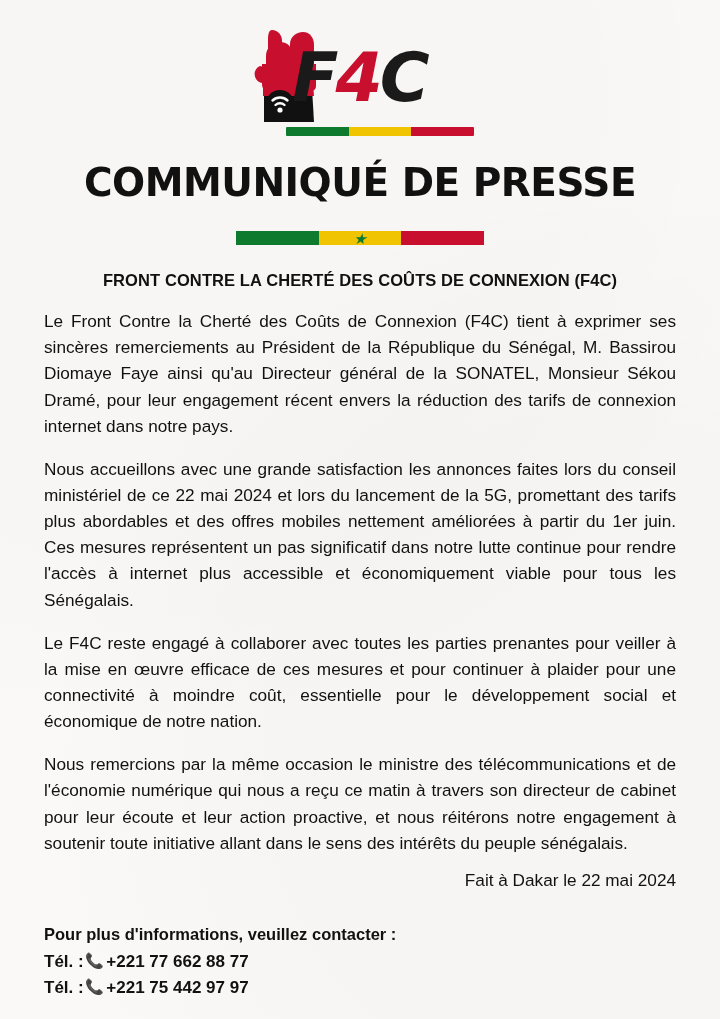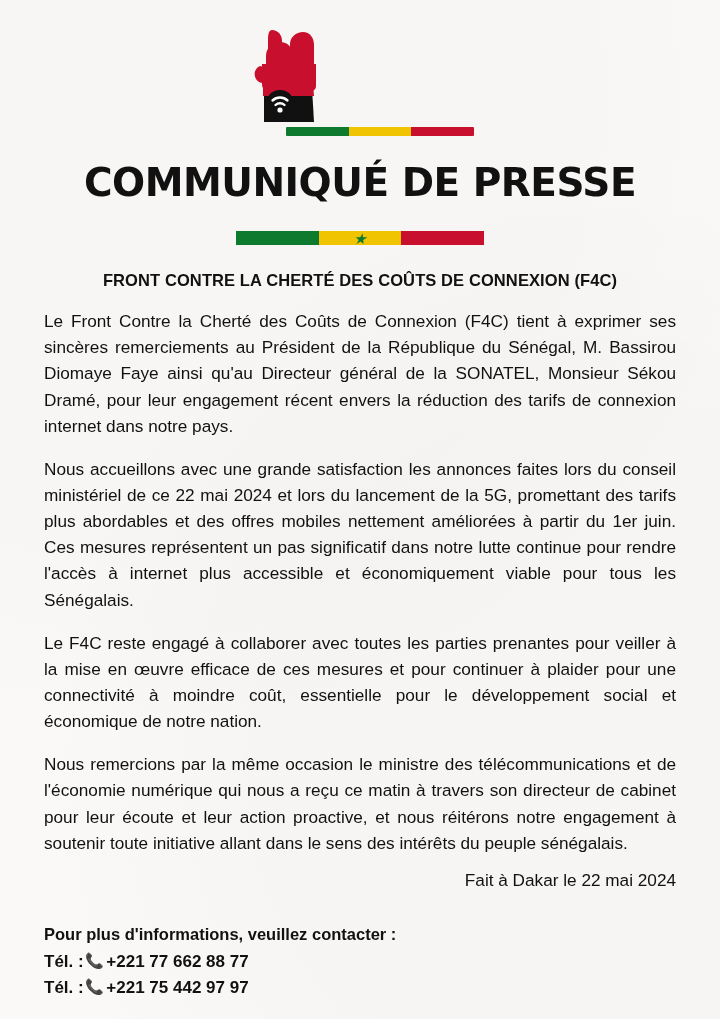--- a/index.html
+++ b/index.html
@@ -186,20 +186,23 @@
           <path d="M28 4 C34 4 38 9 38 15 L38 26 L24 26 L24 13 C24 8 25 4 28 4 Z" fill="#c8102e"></path>
 
           <path d="M16 40 C11 42 9 48 12 53 C15 58 22 58 24 54 L24 42 Z" fill="#c8102e"></path>
 
           <circle cx="36" cy="78" r="14" fill="#111111"></circle>
           <circle cx="36" cy="84" r="2.6" fill="#ffffff"></circle>
           <path d="M31.5 79 A6.5 6.5 0 0 1 40.5 79" stroke="#ffffff" stroke-width="2.4" fill="none" stroke-linecap="round"></path>
           <path d="M28.5 74.5 A11 11 0 0 1 43.5 74.5" stroke="#ffffff" stroke-width="2.4" fill="none" stroke-linecap="round"></path>
         </g>
       </svg>
+      <div class="logo-text">
+        <span>F</span><span class="red">4</span><span>C</span>
+      </div>
       <div class="logo-flag">
         <span style="background:#0e7a2e"></span>
         <span style="background:#f0c400"></span>
         <span style="background:#c8102e"></span>
       </div>
     </div>
   </div>
 
   <h1 class="doc-title">COMMUNIQUÉ DE PRESSE</h1>
 

